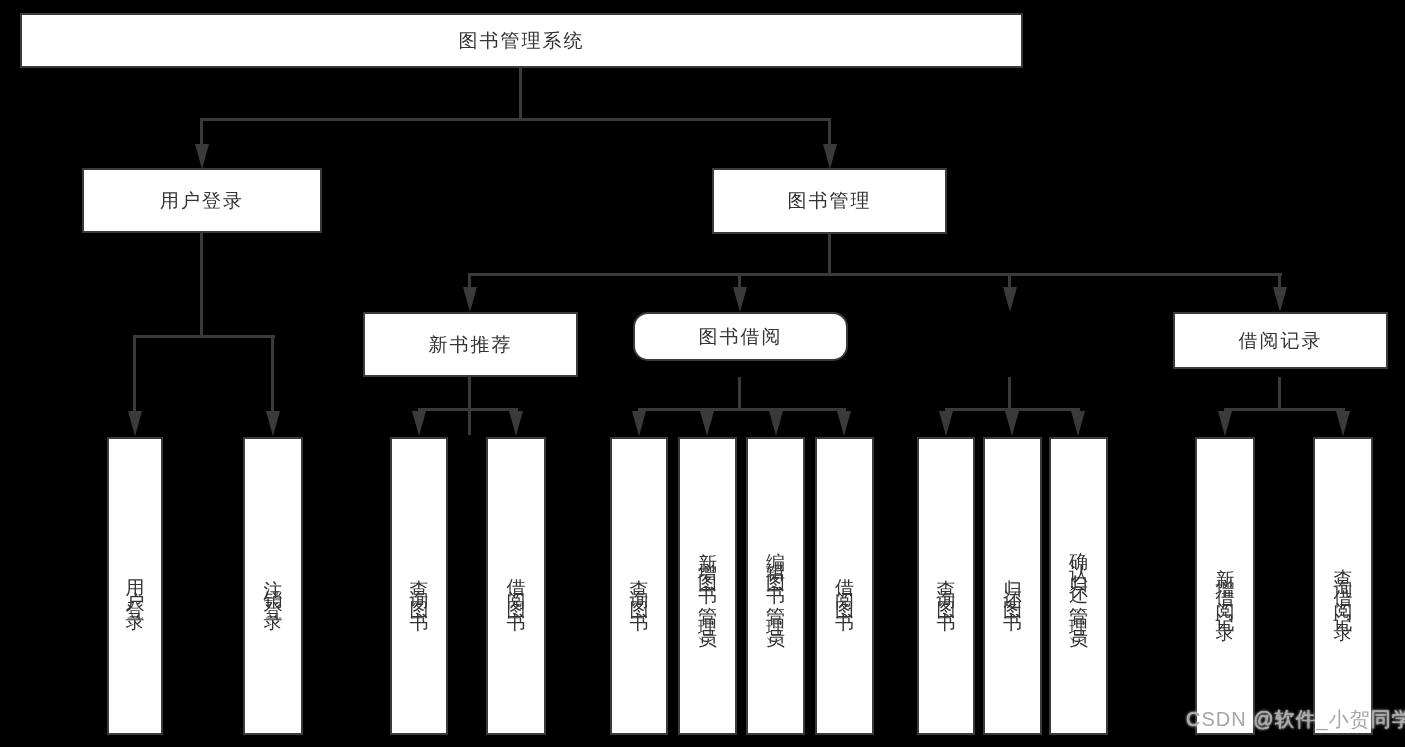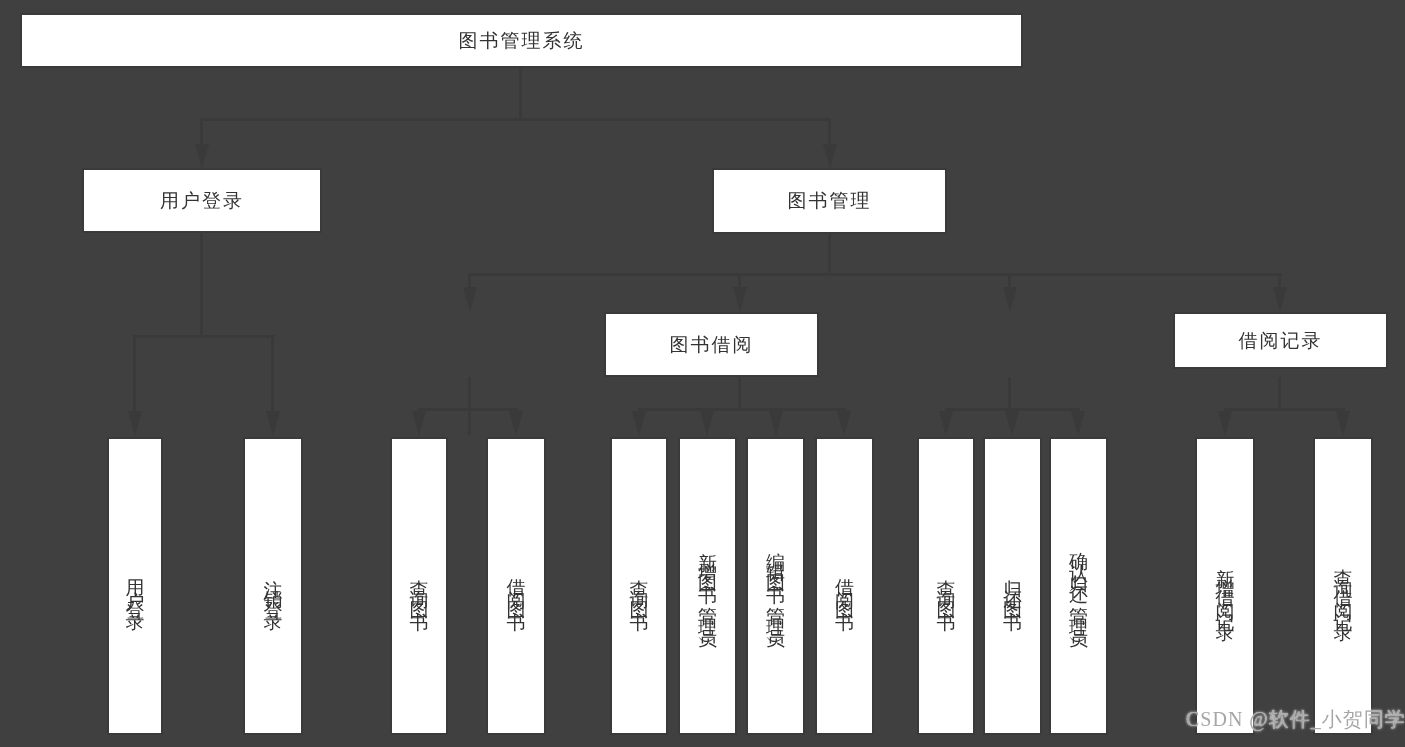--- a/index.html
+++ b/index.html
@@ -1,18 +1,18 @@
 <!DOCTYPE html>
 <html><head>
 <meta charset="utf-8">
 <style>
   html,body{margin:0;padding:0;background:#ffffff;}
   .canvas{
-    position:relative;width:1405px;height:747px;background:#404040;
-    font-family:Liberation Serif, serif;overflow:hidden;
+    position:relative;width:1405px;height:747px;background:#000000;
+    font-family:Liberation Sans, sans-serif;overflow:hidden;
   }
   .hbox{
     position:absolute;box-sizing:border-box;border:2.5px solid #3a3a3a;background:#fff;
     display:flex;align-items:center;justify-content:center;
     font-size:19px;color:#333;letter-spacing:2px;z-index:2;
   }
   .vbox{
     position:absolute;top:437px;height:298px;box-sizing:border-box;
     border:2.5px solid #3a3a3a;background:#fff;
     writing-mode:vertical-rl;text-orientation:mixed;
@@ -66,21 +66,24 @@
   <div class="hline" style="left:469px;top:273px;width:813px;"></div>
   <div class="vline" style="left:468px;top:273px;height:16px;"></div>
   <div class="arr" style="left:463px;top:287px;"></div>
   <div class="vline" style="left:738px;top:273px;height:16px;"></div>
   <div class="arr" style="left:733px;top:287px;"></div>
   <div class="vline" style="left:1008px;top:273px;height:16px;"></div>
   <div class="arr" style="left:1003px;top:287px;"></div>
   <div class="vline" style="left:1278px;top:273px;height:16px;"></div>
   <div class="arr" style="left:1273px;top:287px;"></div>
 
-  <div class="hbox" style="left:604px;top:312px;width:215px;height:65px;">
+  <div class="hbox" style="left:363px;top:312px;width:215px;height:65px;">
+    <span>新书推荐</span>
+  </div>
+  <div class="hbox" style="left:633px;top:312px;width:215px;height:49px;border-radius:15px;">
     <span>图书借阅</span>
   </div>
   <div class="hbox" style="left:1173px;top:312px;width:215px;height:57px;">
     <span>借阅记录</span>
   </div>
 
   <div class="vline" style="left:468px;top:377px;height:31px;"></div>
   <div class="hline" style="left:418px;top:408px;width:100px;"></div>
   <div class="vline" style="left:468px;top:408px;height:27px;"></div>
   <div class="arr" style="left:412px;top:411px;"></div>

